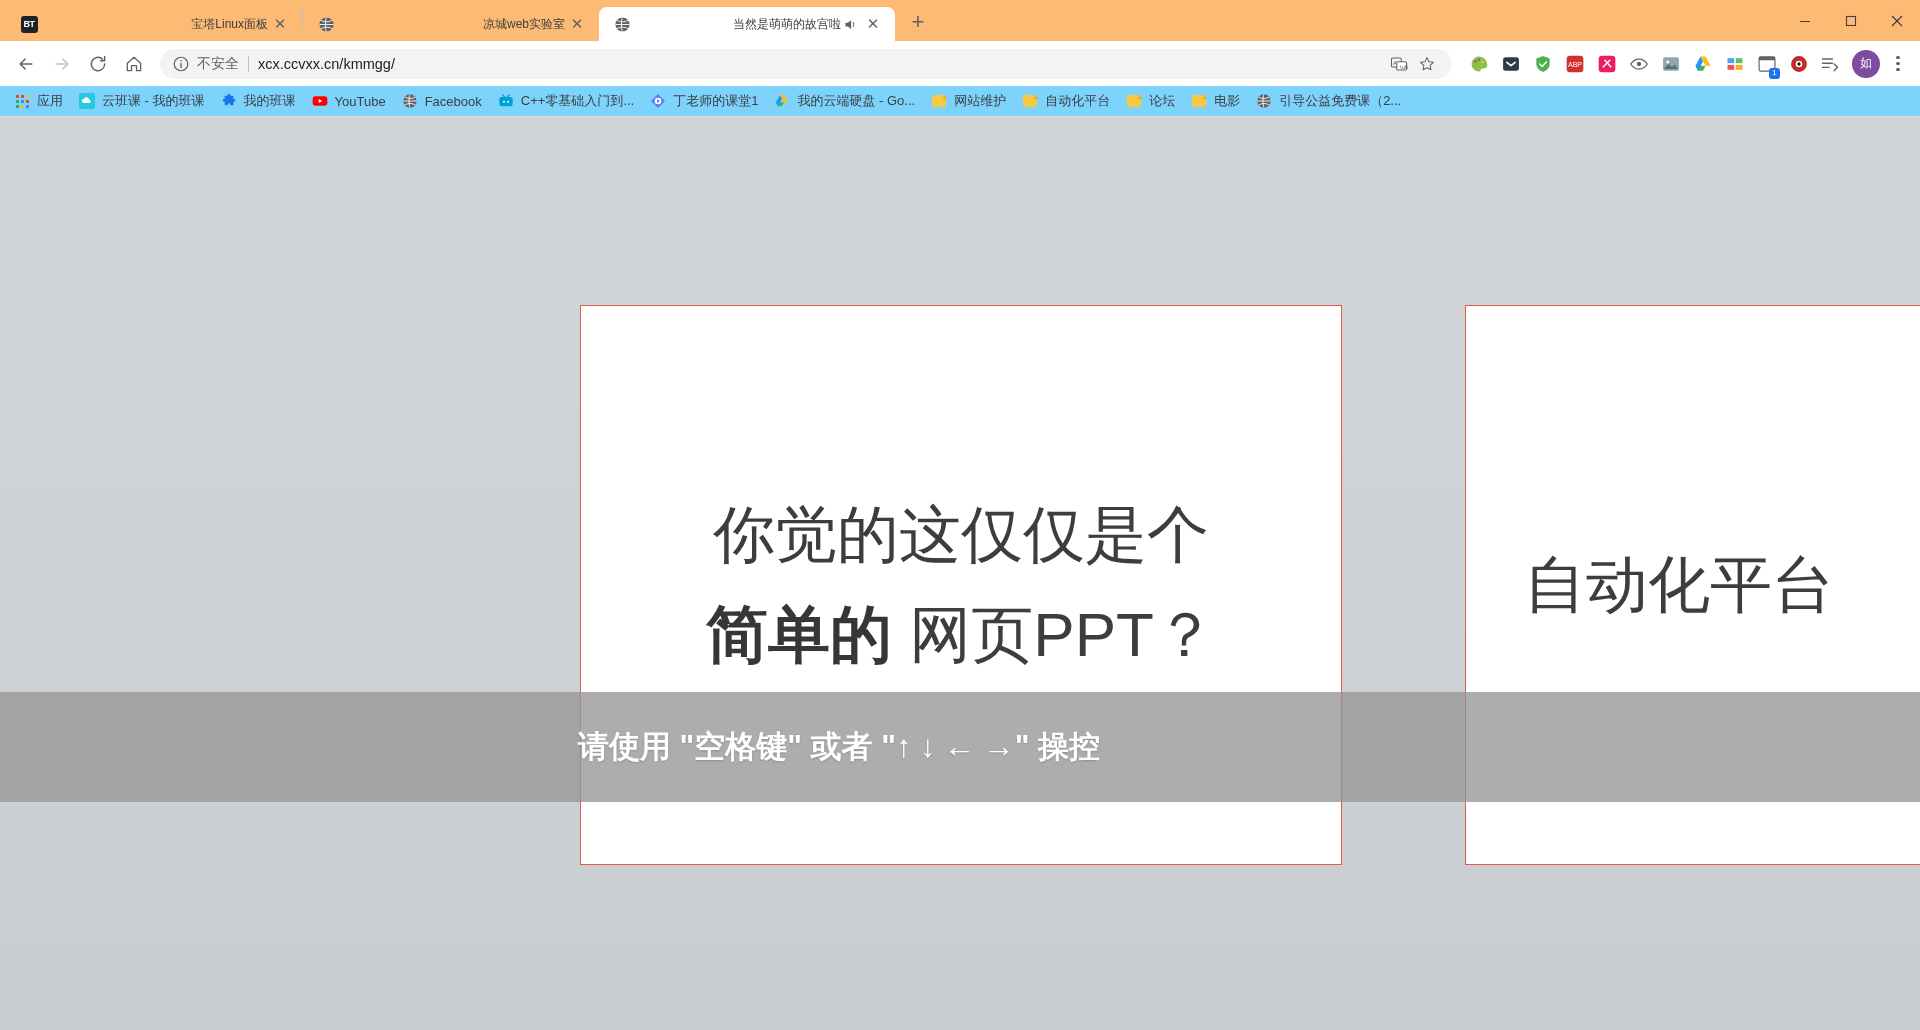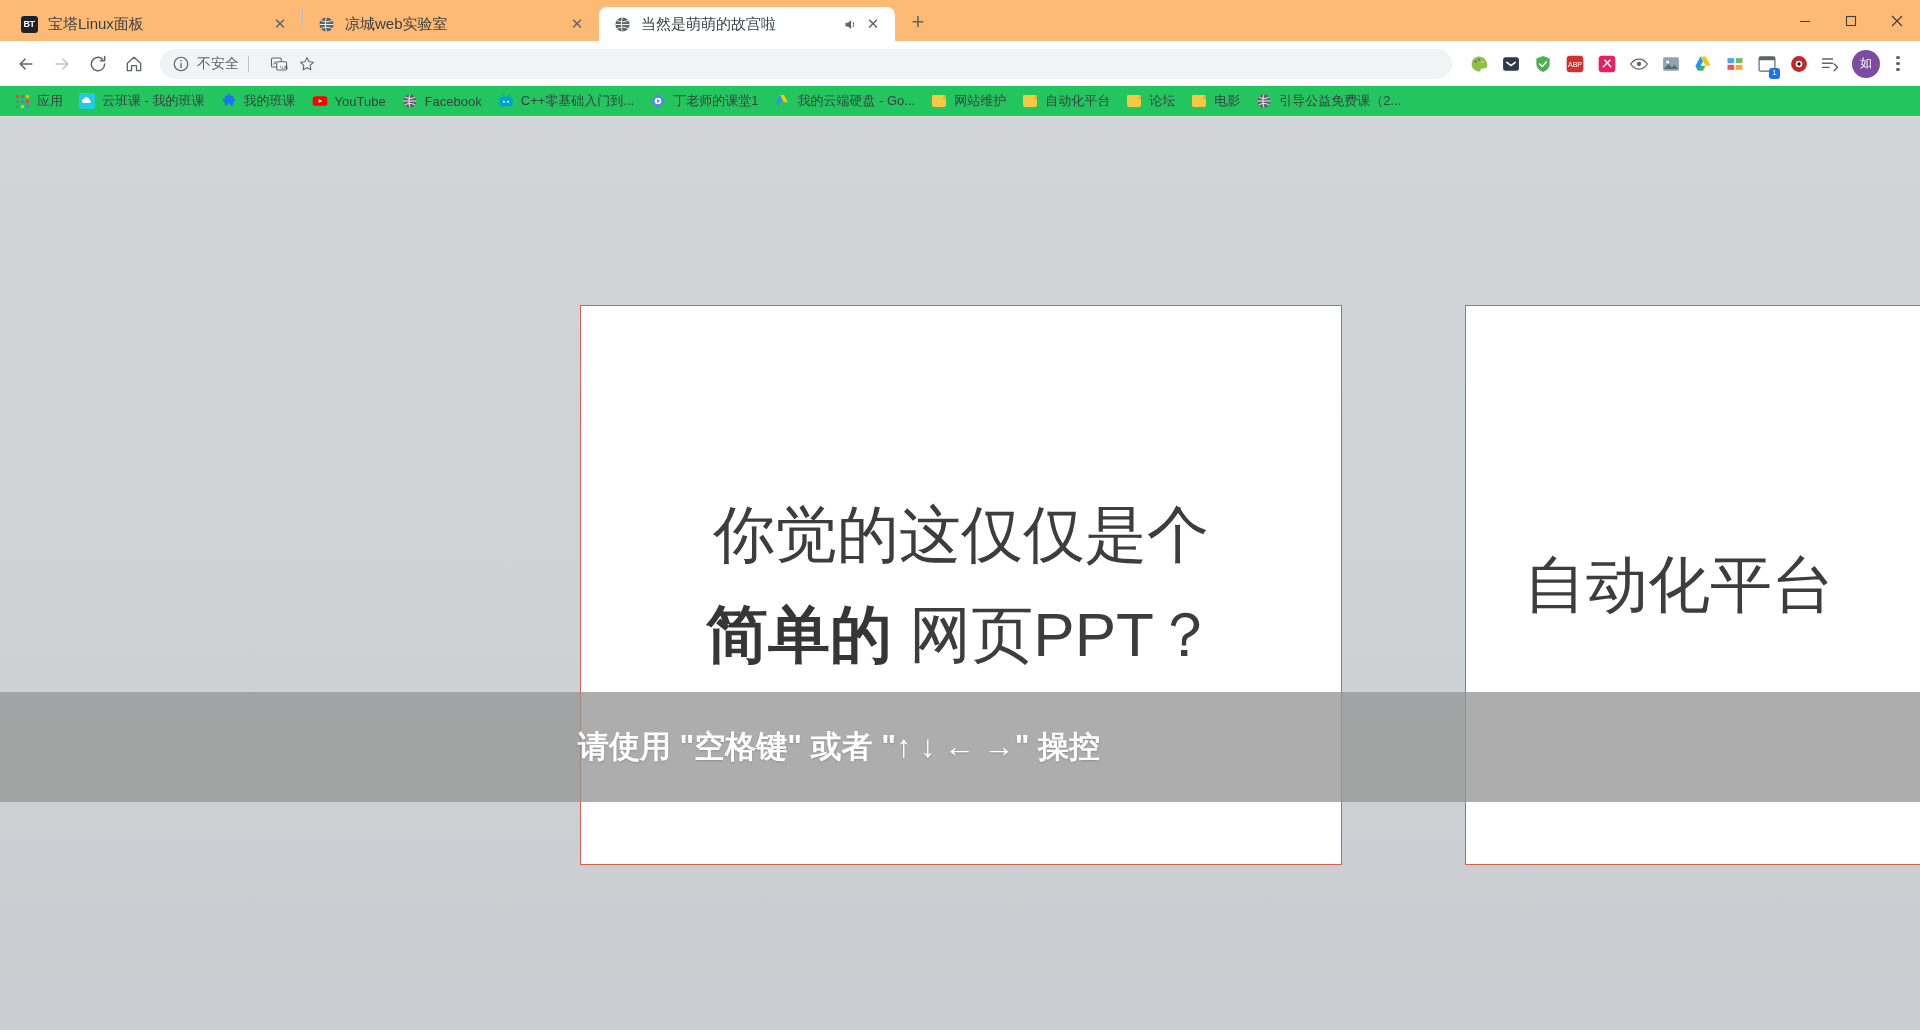--- a/index.html
+++ b/index.html
@@ -36,21 +36,21 @@
     width:1px; height:18px; background:#bcc0c4; align-self:center; margin-bottom:8px;
   }
   .tab-fav { width:18px; height:18px; flex:0 0 18px; margin-right:10px; display:flex; align-items:center; justify-content:center; }
   .fav-bt {
     width:17px;height:17px;border-radius:3px;background:#20222a;color:#fff;
     font-size:9px;font-weight:bold;display:flex;align-items:center;justify-content:center;letter-spacing:-0.5px;
   }
   .fav-globe { width:17px; height:17px; }
   .tab-title {
     flex:1 1 auto; overflow:hidden; white-space:nowrap; text-overflow:ellipsis;
-    font-size:15px; color:#3c4043;
+    font-size:12px; color:#3c4043;text-align:right;
   }
   .tab-audio { width:18px;height:18px;flex:0 0 18px;margin-right:2px;display:flex;align-items:center;justify-content:center; }
   .tab-close {
     width:24px;height:24px;flex:0 0 24px;display:flex;align-items:center;justify-content:center;
     font-size:15px;color:#5f6368;border-radius:50%;
   }
   .newtab {
     width:34px;height:34px;display:flex;align-items:center;justify-content:center;
     font-size:22px;color:#5f6368;margin-left:6px;margin-bottom:2px;font-weight:300;
   }
@@ -87,21 +87,21 @@
   }
   .avatar {
     width:28px;height:28px;border-radius:50%;background:#7d4ca0;color:#fff;
     display:flex;align-items:center;justify-content:center;font-size:12px;margin:0 4px;
   }
   .menu-dots { width:28px;height:28px;display:flex;flex-direction:column;align-items:center;justify-content:center;gap:2.5px; }
   .menu-dots i { width:3.5px;height:3.5px;border-radius:50%;background:#5f6368;display:block; }
 
   
   .bookmarks {
-    height:31px; background:#22c55e; display:flex; align-items:center; padding:0 6px;
+    height:31px; background:#7dd3fc; display:flex; align-items:center; padding:0 6px;
     border-bottom:1px solid #dadce0; overflow:hidden;
   }
   .bm { display:flex; align-items:center; padding:0 8px; height:26px; border-radius:4px; white-space:nowrap; flex:0 0 auto; }
   .bm-ico { width:16px;height:16px;margin-right:7px;flex:0 0 16px;display:flex;align-items:center;justify-content:center; }
   .bm-label { font-size:13px; color:#3c4043; }
   .appgrid { display:grid; grid-template-columns:repeat(3,3px); grid-template-rows:repeat(3,3px); gap:2px; }
   .appgrid i { width:3px;height:3px;display:block;border-radius:0.5px; }
   .folder {
     width:14px;height:12px;background:#f7c843;border-radius:1px 2px 2px 2px;position:relative;
   }
@@ -232,20 +232,21 @@
     <div class="omnibox">
       <span class="ob-info">
         <svg width="18" height="18" viewBox="0 0 24 24">
             <circle cx="12" cy="12" r="9" stroke="#5f6368" stroke-width="1.6" fill="none"></circle>
             <circle cx="12" cy="7.7" r="1.1" fill="#5f6368"></circle>
             <rect x="11.1" y="10.5" width="1.8" height="7" rx="0.9" fill="#5f6368"></rect>
           </svg>
       </span>
       <span class="ob-warn">不安全</span>
       <span class="ob-div"></span>
+      <span class="ob-url">xcx.ccvxx.cn/kmmgg/</span>
       <span class="ob-right">
         <span class="ob-icon">
           <svg width="18" height="18" viewBox="0 0 24 24">
               <rect x="2" y="4" width="13" height="12" rx="1.5" stroke="#5f6368" stroke-width="1.4" fill="none"></rect>
               <rect x="9" y="9" width="13" height="11" rx="1.5" fill="#fff" stroke="#5f6368" stroke-width="1.4"></rect>
               <text x="4" y="13" font-size="8" fill="#5f6368">A</text>
               <text x="13" y="18" font-size="8" fill="#5f6368">\u6587</text>
             </svg>
         </span>
         <span class="ob-icon">

